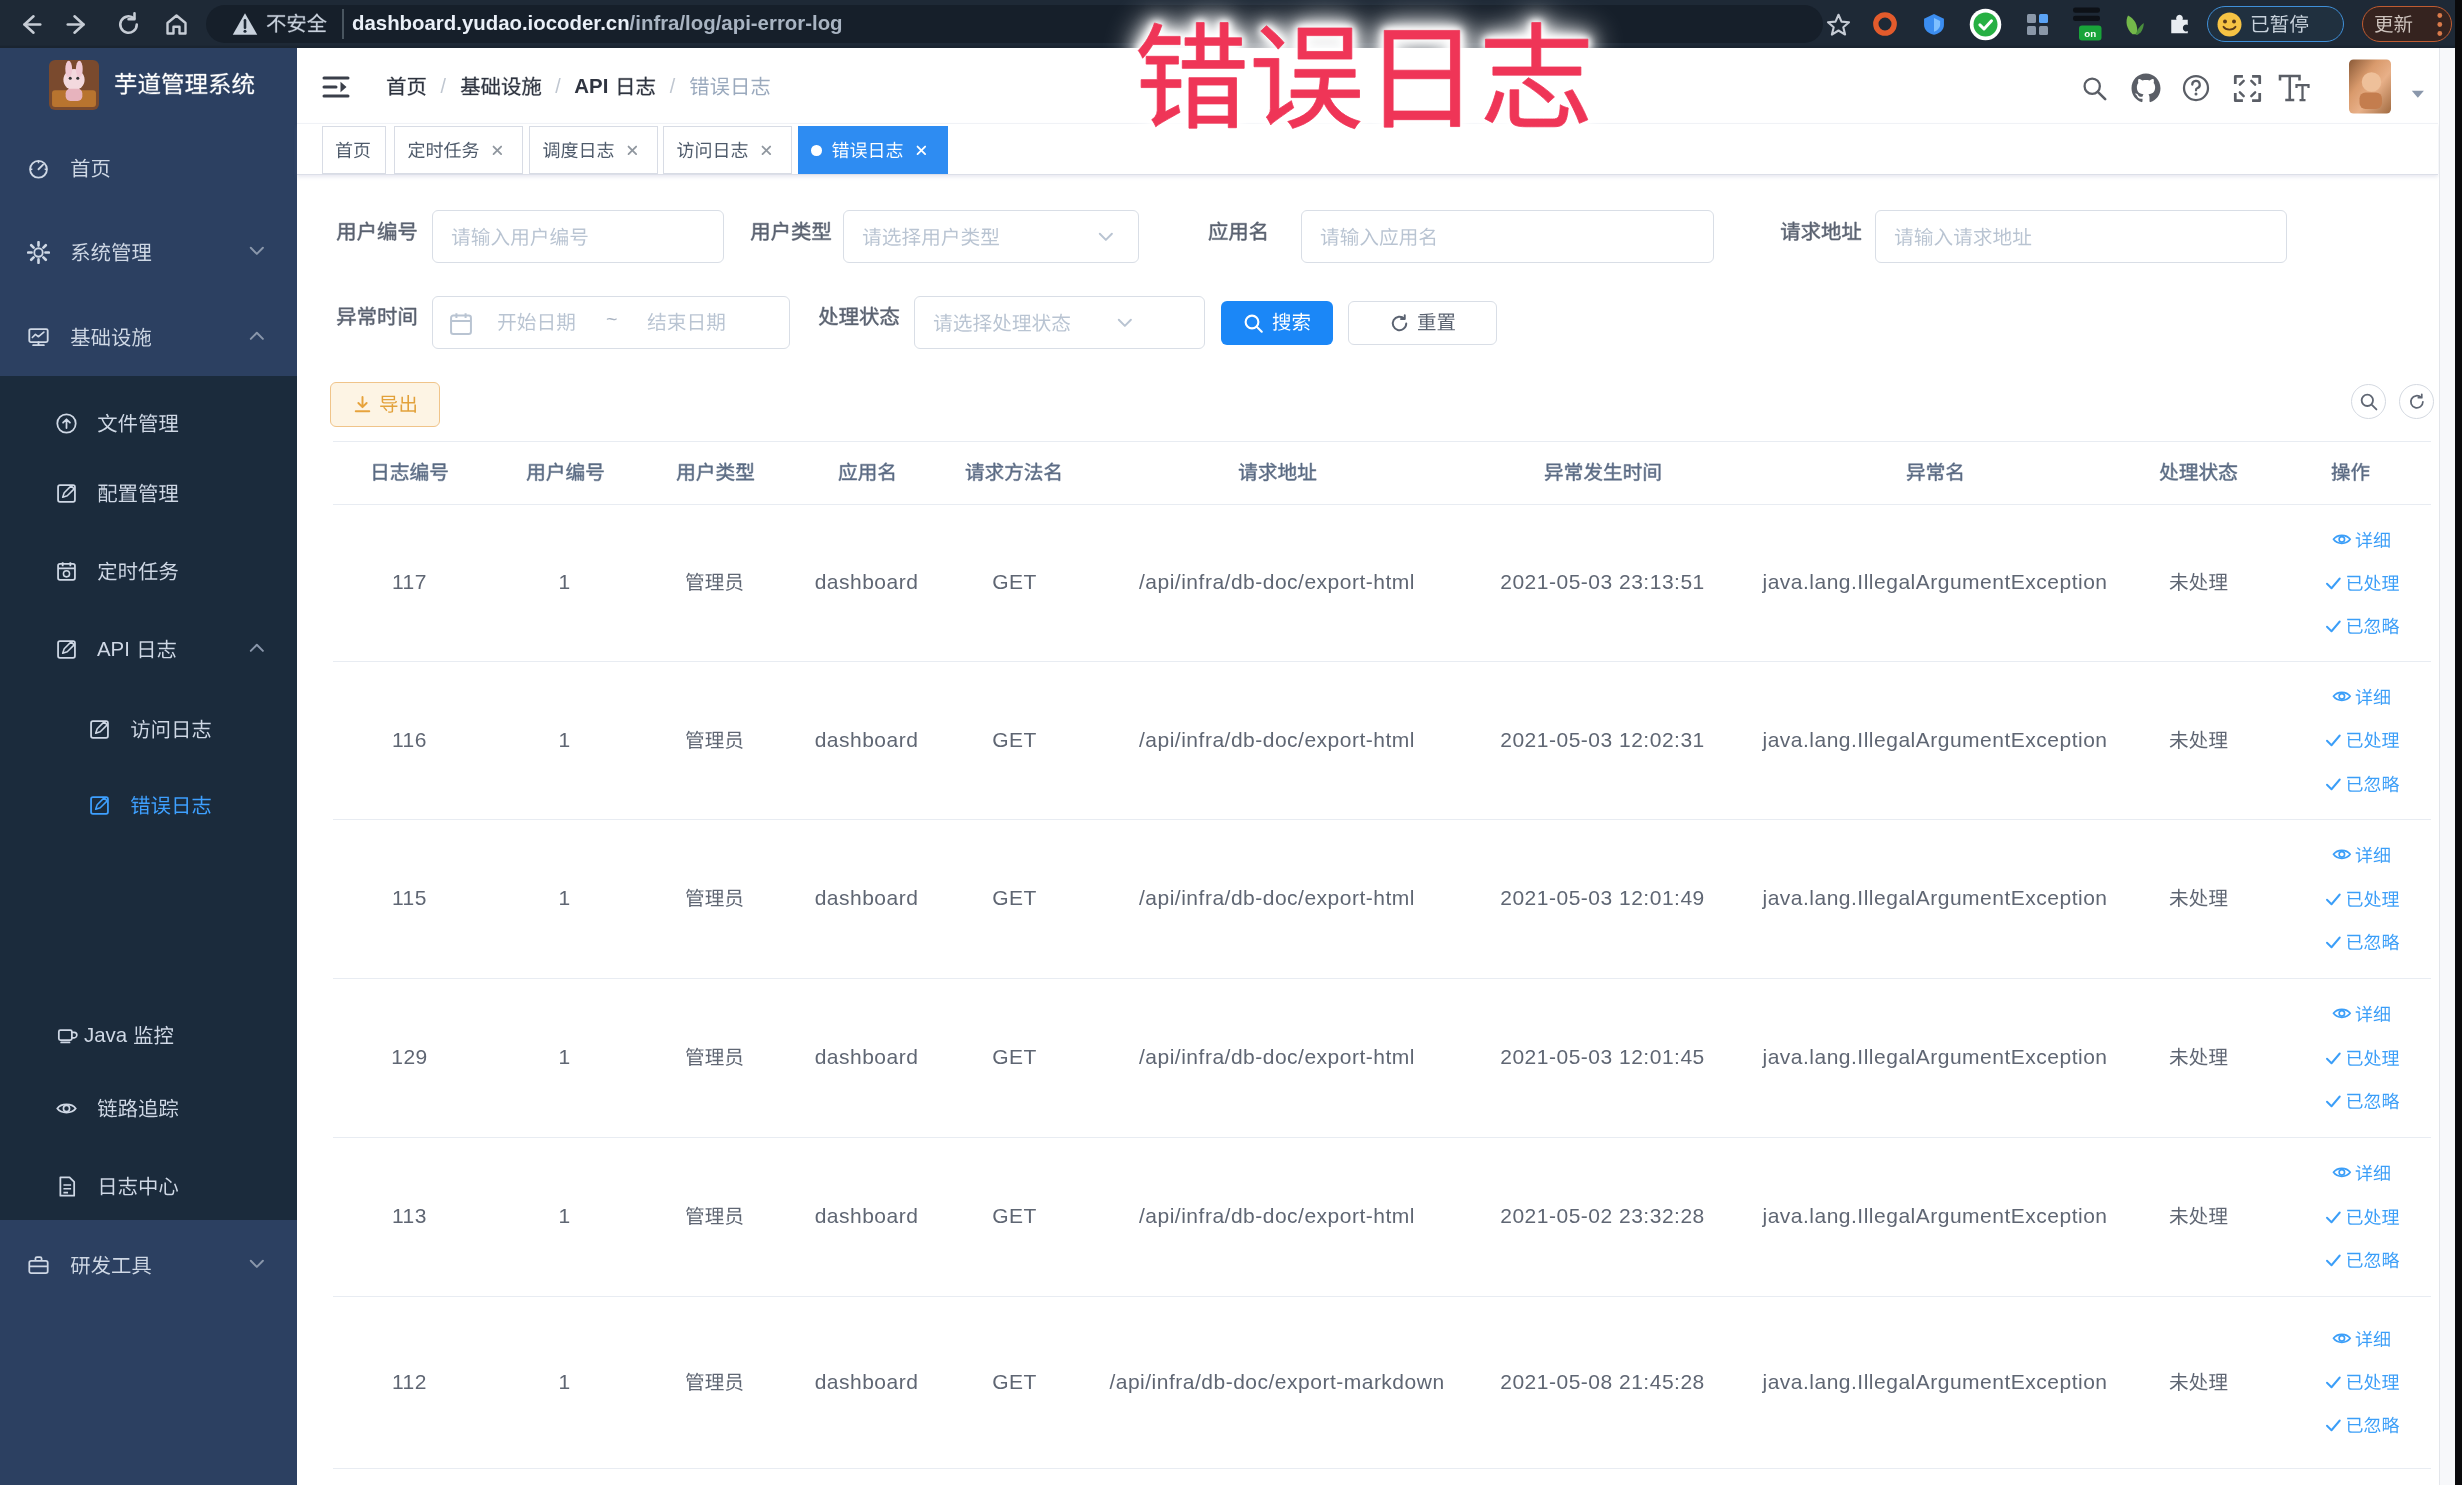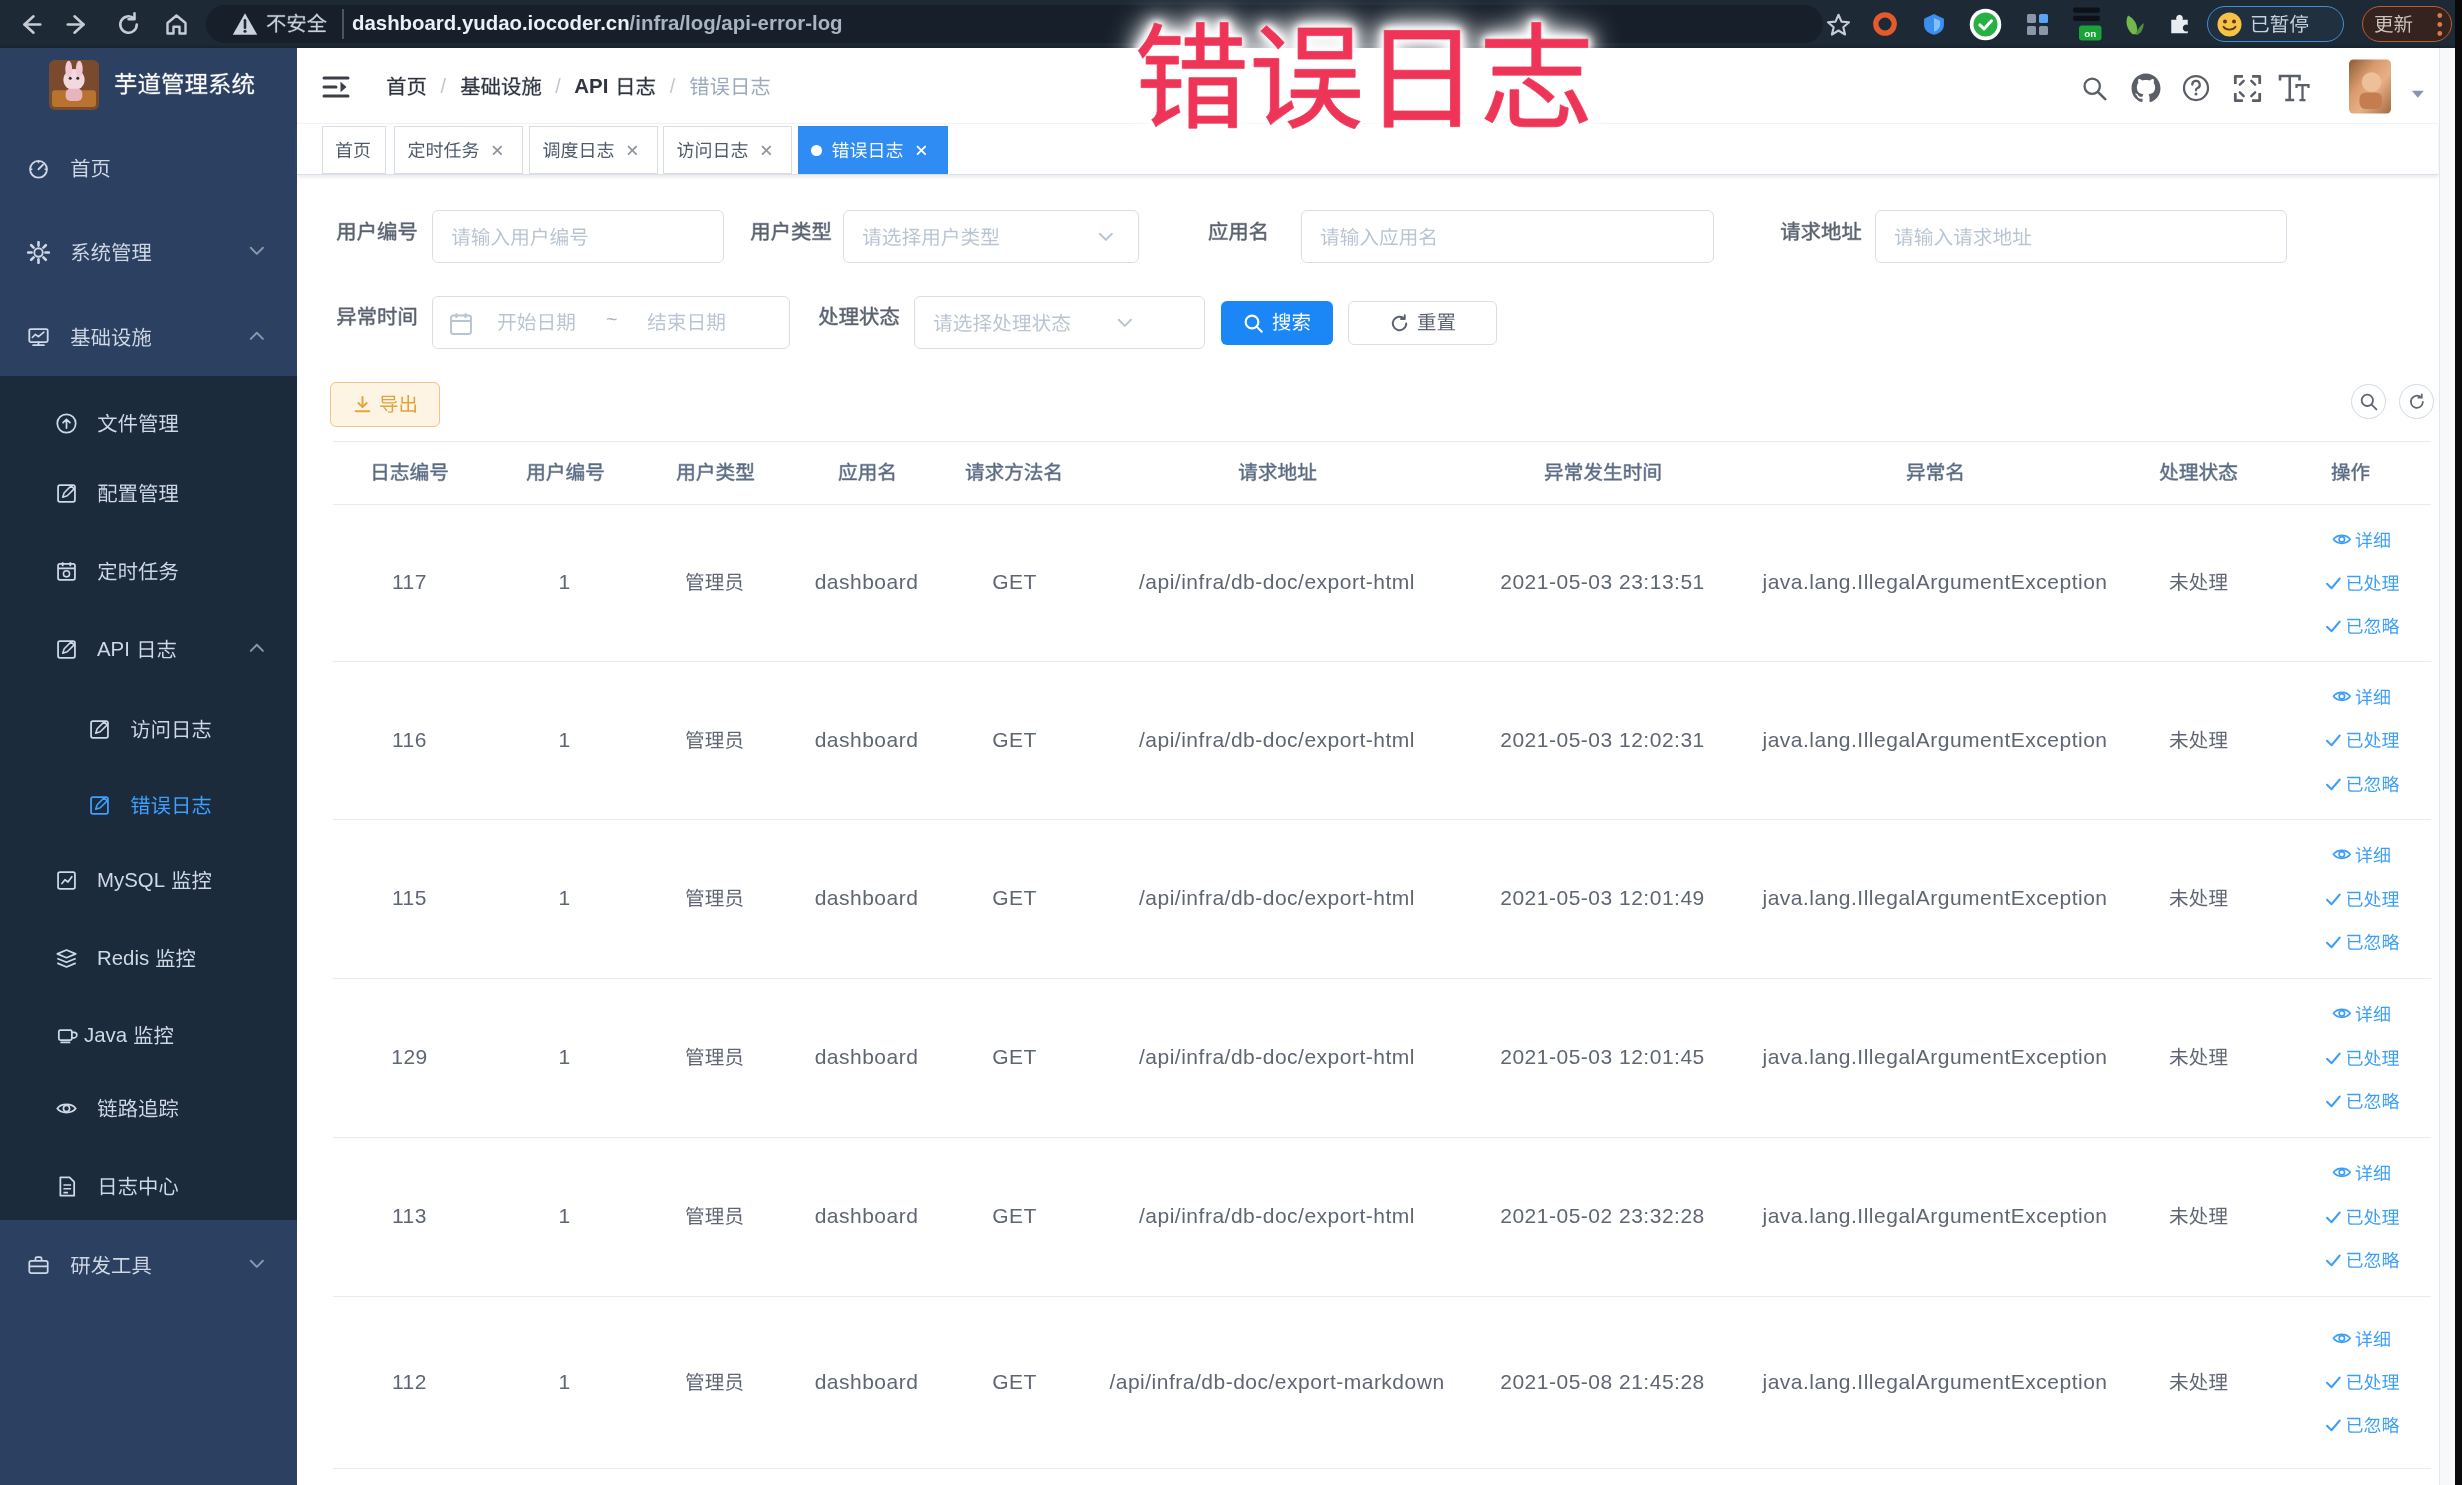--- a/index.html
+++ b/index.html
@@ -577,49 +577,20 @@
       </span>
       <span style="position:absolute;left:130px;display:flex;align-items:center">
         <svg class="zh" style="width:82px;height:20.4px;" viewBox="0 0 4000 1000">
           <use href="#u9519"></use>
           <use href="#u8bef" x="1000"></use>
           <use href="#u65e5" x="2000"></use>
           <use href="#u5fd7" x="3000"></use>
         </svg>
       </span>
     </div>
-    <div class="mitem" style="top:803px;color:#cfd8e5">
-      <span style="position:absolute;left:55px;display:flex">
-        <svg width="23" height="23" viewBox="0 0 30 30" style="" fill="none">
-          <rect x="4" y="4" width="22" height="22" rx="2.5" stroke="#cfd8e5" stroke-width="2.3"></rect>
-          <path d="M9 19 L13 14 L17 17 L22 10" stroke="#cfd8e5" stroke-width="2.2" stroke-linecap="round" stroke-linejoin="round"></path>
-        </svg>
-      </span>
-      <span style="position:absolute;left:97px;display:flex;align-items:center">
-        <span style="font-size:20.4px">MySQL&nbsp;</span>
-        <svg class="zh" style="width:41px;height:20.4px;" viewBox="0 0 2000 1000">
-          <use href="#u76d1"></use>
-          <use href="#u63a7" x="1000"></use>
-        </svg>
-      </span>
-    </div>
-    <div class="mitem" style="top:881px;color:#cfd8e5">
-      <span style="position:absolute;left:55px;display:flex">
-        <svg width="23" height="23" viewBox="0 0 30 30" style="" fill="none">
-          <path d="M15 4 L27 9 L15 14 L3 9 Z M27 15 L15 20 L3 15 M27 21 L15 26 L3 21" stroke="#cfd8e5" stroke-width="2.2" stroke-linejoin="round"></path>
-        </svg>
-      </span>
-      <span style="position:absolute;left:97px;display:flex;align-items:center">
-        <span style="font-size:20.4px">Redis&nbsp;</span>
-        <svg class="zh" style="width:41px;height:20.4px;" viewBox="0 0 2000 1000">
-          <use href="#u76d1"></use>
-          <use href="#u63a7" x="1000"></use>
-        </svg>
-      </span>
-    </div>
     <div class="mitem" style="top:958px;color:#cfd8e5">
       <span style="position:absolute;left:55px;display:flex">
         <svg width="23" height="23" viewBox="0 0 30 30" style="" fill="none">
           <rect x="5" y="8" width="17" height="13" rx="2" stroke="#cfd8e5" stroke-width="2.3"></rect>
           <path d="M22 11 H25 a2 2 0 0 1 0 7 H22 M8 24 H19" stroke="#cfd8e5" stroke-width="2.2" stroke-linecap="round"></path>
         </svg>
       </span>
       <span style="position:absolute;left:84px;display:flex;align-items:center">
         <span style="font-size:20.4px">Java&nbsp;</span>
         <svg class="zh" style="width:41px;height:20.4px;" viewBox="0 0 2000 1000">

